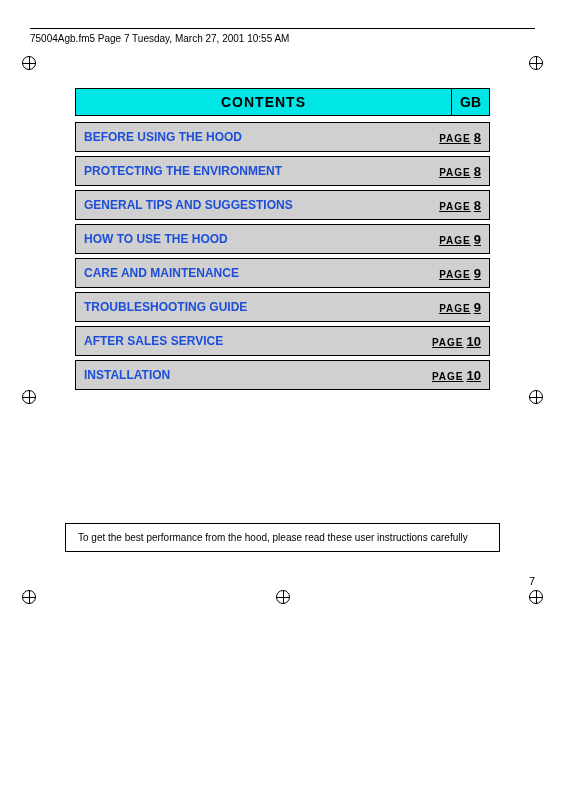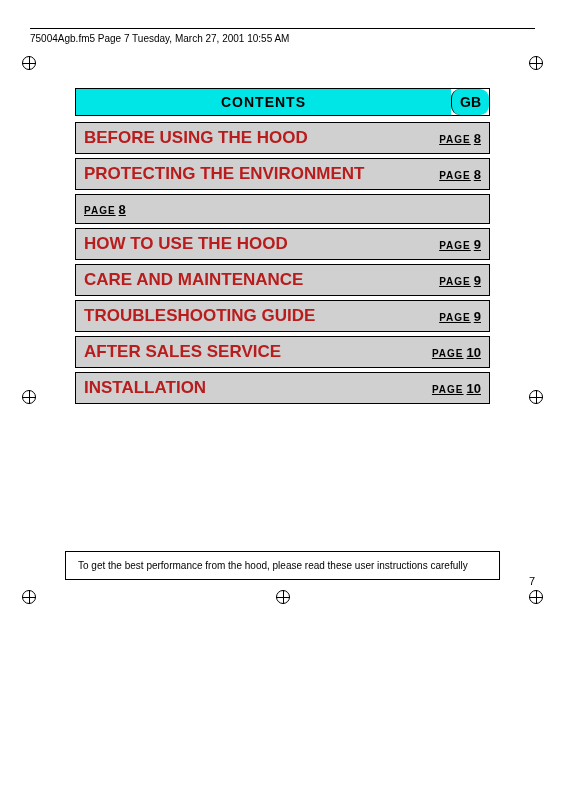--- a/index.html
+++ b/index.html
@@ -110,38 +110,37 @@
       color: #000;
       letter-spacing: 1px;
     }
     .contents-gb {
       background: #00e5e5;
       padding: 5px 8px;
       font-size: 14px;
       font-weight: bold;
       color: #000;
       border-left: 1.5px solid #000;
-      border-radius: 9px;
     }
 
     
     .toc-item {
       display: flex;
       align-items: center;
       justify-content: space-between;
       border: 1.5px solid #000;
       margin-bottom: 4px;
       background: #d0d0d0;
       padding: 5px 8px 5px 8px;
       min-height: 30px;
     }
     .toc-item-title {
-      font-size: 17px;
-      font-weight: bold;
-      color: #b91c1c;
+      font-size: 12px;
+      font-weight: bold;
+      color: #1d4ed8;
       text-transform: uppercase;
     }
     .toc-item-page {
       font-size: 11px;
       font-weight: normal;
       color: #000;
       white-space: nowrap;
       text-decoration: underline;
     }
     .toc-item-page strong {
@@ -152,21 +151,21 @@
       font-size: 10px;
       font-weight: bold;
       text-transform: uppercase;
       letter-spacing: 1px;
       margin-right: 3px;
     }
 
     
     .bottom-note {
       position: absolute;
-      bottom: 52px;
+      bottom: 80px;
       left: 65px;
       right: 65px;
       border: 1px solid #000;
       padding: 8px 12px;
       font-size: 10px;
       color: #000;
       background: #fff;
       text-align: left;
     }
 
@@ -220,20 +219,21 @@
     <div id="toc-list">
         <div class="toc-item">
           <span class="toc-item-title">BEFORE USING THE HOOD</span>
           <span class="toc-item-page"><span class="page-label">PAGE</span><strong>8</strong></span>
         </div>
         <div class="toc-item">
           <span class="toc-item-title">PROTECTING THE ENVIRONMENT</span>
           <span class="toc-item-page"><span class="page-label">PAGE</span><strong>8</strong></span>
         </div>
         <div class="toc-item">
+          <span class="toc-item-title">GENERAL TIPS AND SUGGESTIONS</span>
           <span class="toc-item-page"><span class="page-label">PAGE</span><strong>8</strong></span>
         </div>
         <div class="toc-item">
           <span class="toc-item-title">HOW TO USE THE HOOD</span>
           <span class="toc-item-page"><span class="page-label">PAGE</span><strong>9</strong></span>
         </div>
         <div class="toc-item">
           <span class="toc-item-title">CARE AND MAINTENANCE</span>
           <span class="toc-item-page"><span class="page-label">PAGE</span><strong>9</strong></span>
         </div>

